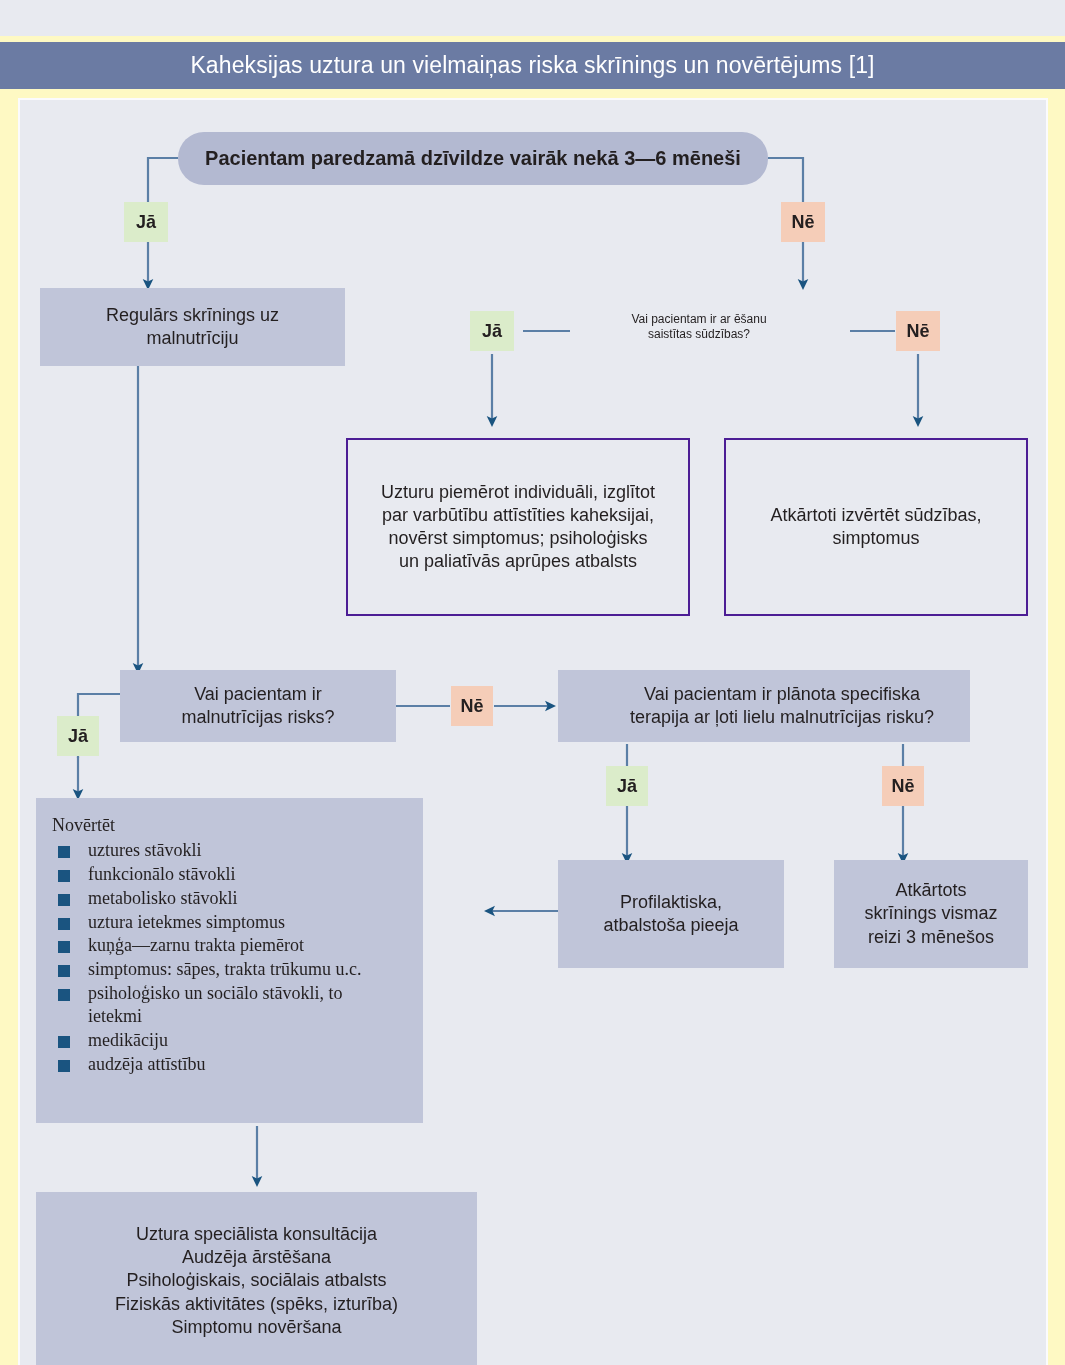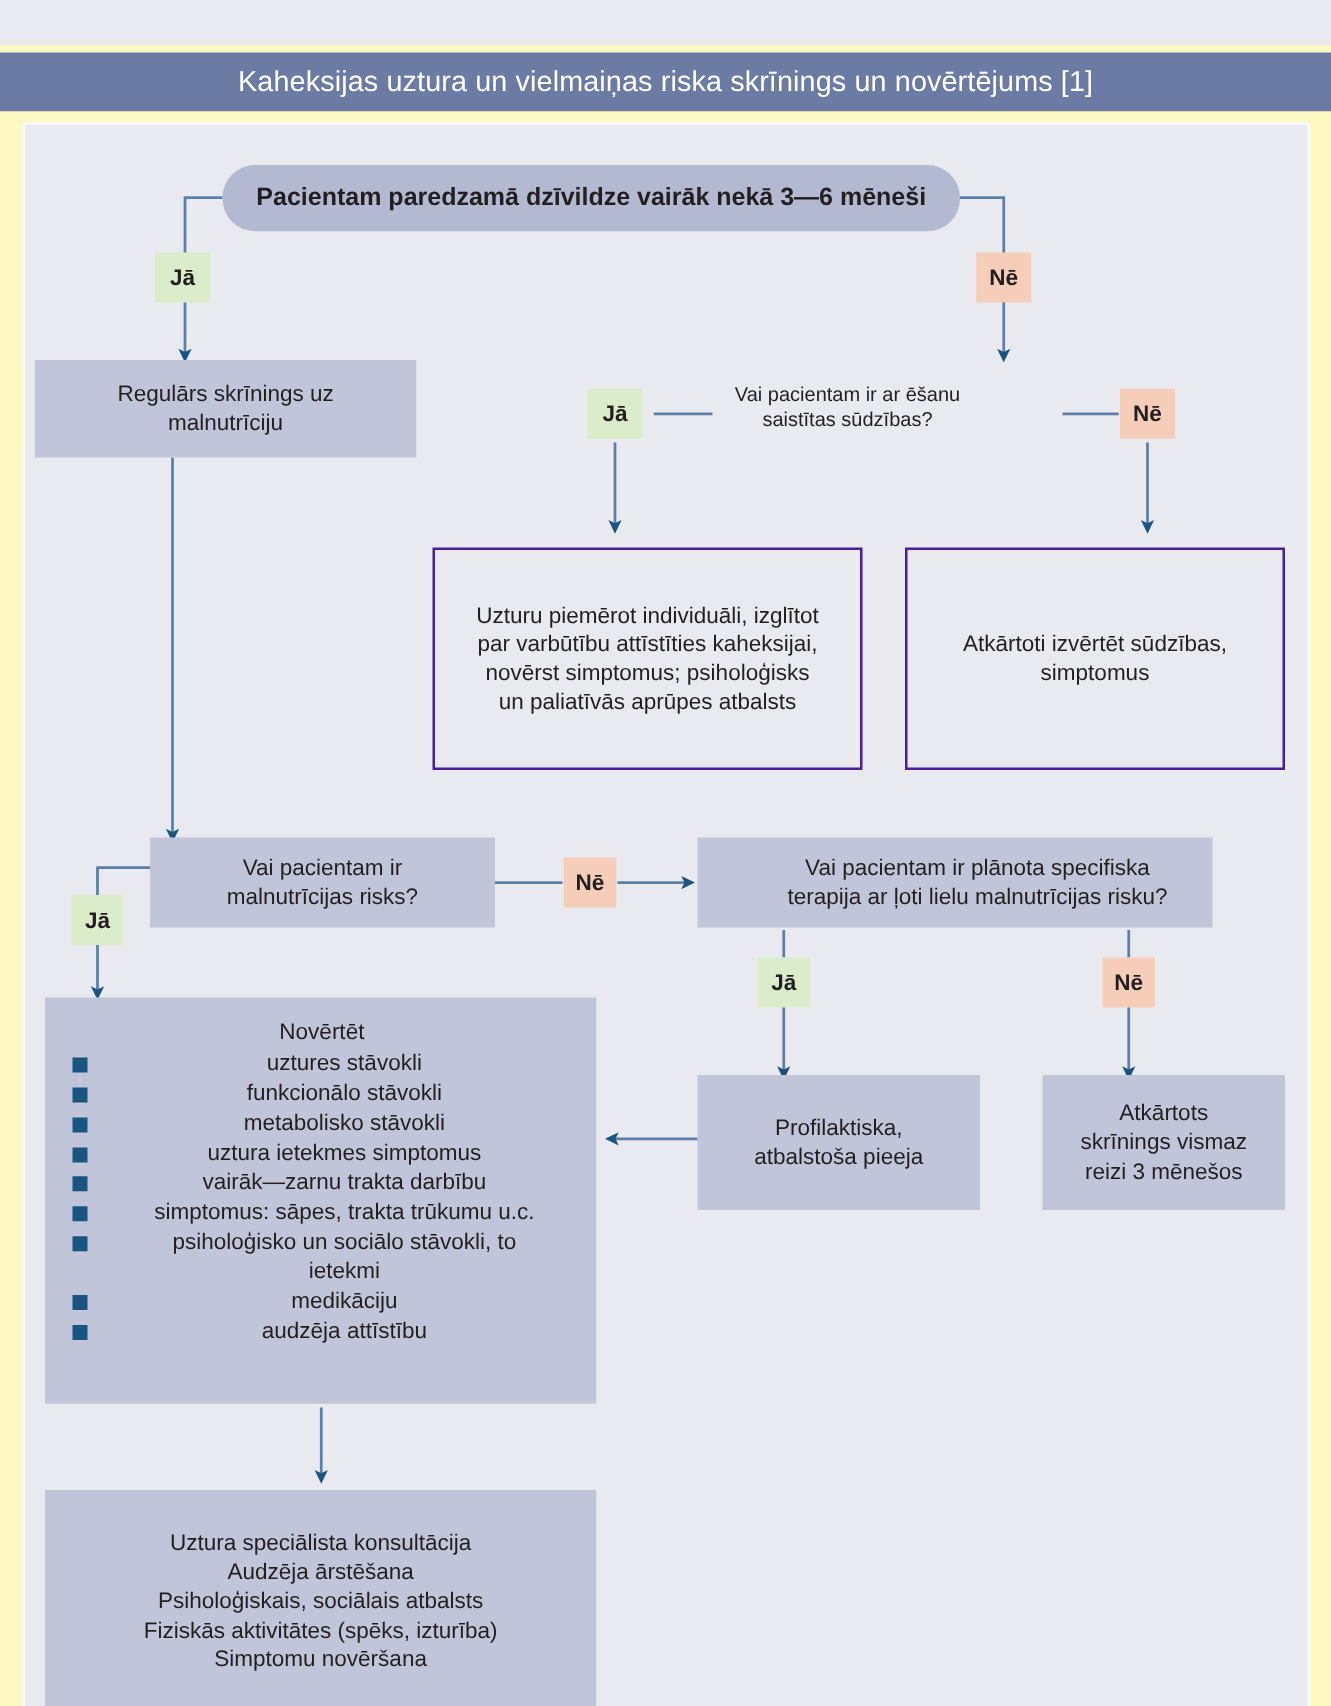--- a/index.html
+++ b/index.html
@@ -81,25 +81,26 @@
     display: flex; align-items: center; justify-content: center;
     font-size: 18px; color: #231f20;
     z-index: 5;
     font-weight: bold;
   }
   .pill.yes { background: #dbecca; }
   .pill.no  { background: #f5cdb8; }
 
   
   #n-assess {
-    left: 36px; top: 762px; width: 441px; height: 325px;
+    left: 36px; top: 762px; width: 387px; height: 325px;
     display: block;
     padding: 16px 14px 10px 14px;
-    text-align: center;
+    text-align: left;
     font-size: 18px;
+    font-family: Liberation Serif, serif;
   }
   #n-assess .heading { margin: 0 0 2px 2px; font-size: 18px; }
   #n-assess ul { list-style: none; margin: 0; padding: 0; }
   #n-assess li {
     position: relative;
     padding-left: 38px;
     margin: 0 0 1px 0;
     line-height: 1.27;
   }
   #n-assess li::before {
@@ -208,26 +209,26 @@
       <path d="M78,756 L78,753" stroke="none" fill="none"></path>
       <path d="M78,757 L78,760" stroke="#5b7fa6" stroke-width="2.2" fill="none"></path>
       <path d="M78,757 L78,754" stroke="#5b7fa6" stroke-width="2.2" fill="none"></path>
       <path d="M78,721 L78,758" stroke="#5b7fa6" stroke-width="2.2" fill="none" marker-end="url(#ah2)"></path>
     </svg>
 
     <div class="node filled" id="n-survival">
       <span class="txt">Pacientam paredzamā dzīvildze vairāk nekā 3—6 mēneši</span>
     </div>
 
-    <div class="node filled" style="left:28px; top:252px; width:305px; height:78px; font-size:18px;">
+    <div class="node filled" style="left:40px; top:252px; width:305px; height:78px; font-size:18px;">
       <span class="txt">Regulārs skrīnings uz
 malnutrīciju</span>
     </div>
 
-    <div class="node plain" style="left:538px; top:258px; width:280px; height:66px; font-size:16px;">
+    <div class="node plain" style="left:559px; top:258px; width:280px; height:66px; font-size:12px;">
       <span class="txt">Vai pacientam ir ar ēšanu
 saistītas sūdzības?</span>
     </div>
 
     <div class="node outlined" style="left:346px; top:402px; width:344px; height:178px; font-size:18px;">
       <span class="txt">Uzturu piemērot individuāli, izglītot
 par varbūtību attīstīties kaheksijai,
 novērst simptomus; psiholoģisks
 un paliatīvās aprūpes atbalsts</span>
     </div>
@@ -258,21 +259,21 @@
 reizi 3 mēnešos</span>
     </div>
 
     <div class="node filled" id="n-assess">
       <div class="heading">Novērtēt</div>
       <ul>
         <li>uztures stāvokli</li>
         <li>funkcionālo stāvokli</li>
         <li>metabolisko stāvokli</li>
         <li>uztura ietekmes simptomus</li>
-        <li>vairāk—zarnu trakta darbību</li>
+        <li>kuņģa—zarnu trakta piemērot</li>
         <li>simptomus: sāpes, trakta trūkumu u.c.</li>
         <li style="white-space:pre-line">psiholoģisko un sociālo stāvokli, to
 ietekmi</li>
         <li>medikāciju</li>
         <li>audzēja attīstību</li>
       </ul>
     </div>
 
     <div class="node filled" style="left:36px; top:1156px; width:441px; height:178px; font-size:18px;">
       <span class="txt">Uztura speciālista konsultācija

